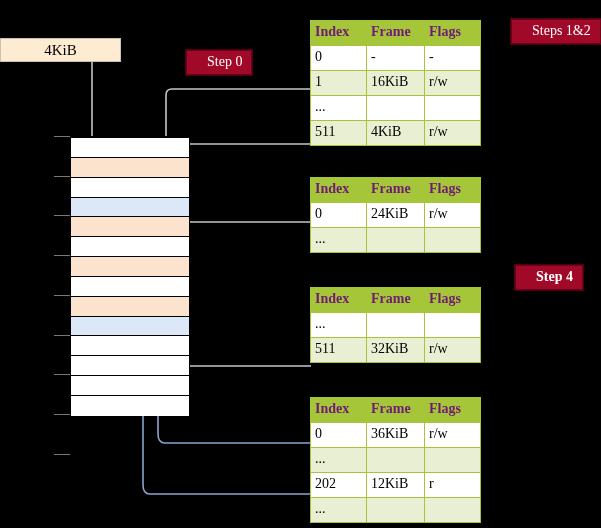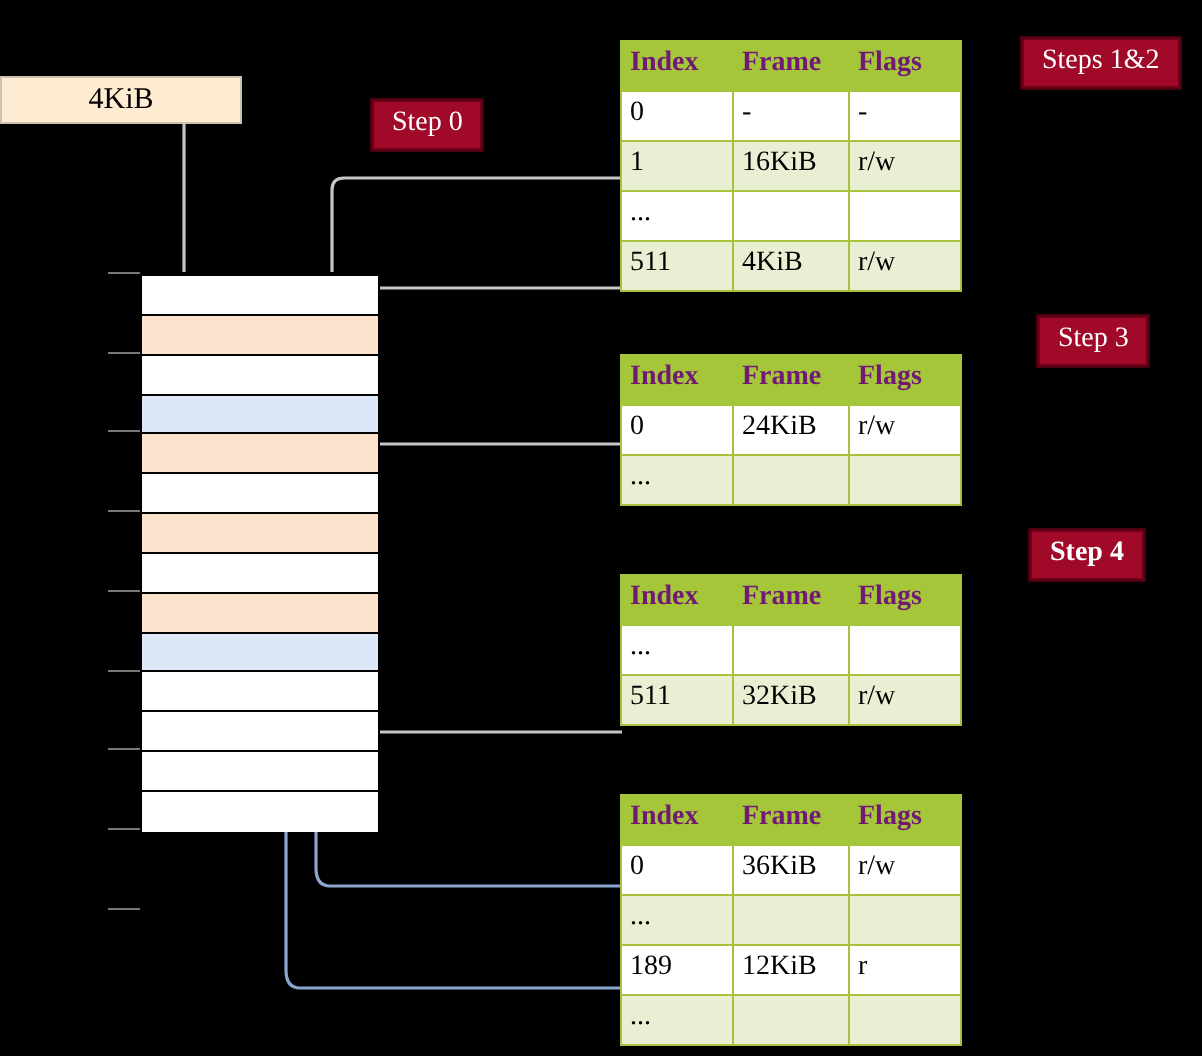--- a/index.html
+++ b/index.html
@@ -40,21 +40,21 @@
 
   
   .badge {
     position: absolute;
     box-sizing: border-box;
     background: #A00A28;
     border: 1px solid #6E0018;
     color: #FFFFFF;
     font-size: 14px;
     line-height: 1;
-    padding: 4px 9px 5px 9px;
+    padding: 4px 9px 5px 20px;
     white-space: nowrap;
     display: flex;
     align-items: center;
     justify-content: center;
     box-shadow: 0 0 0 1px #4d0010;
   }
 
   
   .ptable {
     position: absolute;
@@ -168,23 +168,20 @@
   <div class="srcbox" style="left:0px; top:38px; width:121px; height:24px;">
     <span>4KiB</span>
   </div>
 
   <div class="badge" style="left:186px; top:40px;margin-top:10px;">
     <span>Step 0</span>
   </div>
   <div class="badge" style="left:511px; top:19px;">
     <span>Steps 1&amp;2</span>
   </div>
-  <div class="badge" style="left:519px; top:158px;">
-    <span>Step 3</span>
-  </div>
   <div class="badge" style="left:515px; top:265px;font-weight:bold;">
     <span>Step 4</span>
   </div>
 
   <div id="memcol" style="left:70px; top:136px; width:120px; height:279px;">
       <div class="memrow" style="height: 19.85px;"></div>
       <div class="memrow peach" style="height: 19.85px;"></div>
       <div class="memrow" style="height: 19.85px;"></div>
       <div class="memrow blue" style="height: 19.85px;"></div>
       <div class="memrow peach" style="height: 19.85px;"></div>
@@ -288,21 +285,21 @@
           <td class="c-index">0</td>
           <td class="c-frame">36KiB</td>
           <td class="c-flags">r/w</td>
         </tr>
         <tr class="alt">
           <td class="c-index">...</td>
           <td class="c-frame"></td>
           <td class="c-flags"></td>
         </tr>
         <tr class="plain">
-          <td class="c-index">189</td>
+          <td class="c-index">202</td>
           <td class="c-frame">12KiB</td>
           <td class="c-flags">r</td>
         </tr>
         <tr class="alt">
           <td class="c-index">...</td>
           <td class="c-frame"></td>
           <td class="c-flags"></td>
         </tr>
       </tbody>
   </table>

